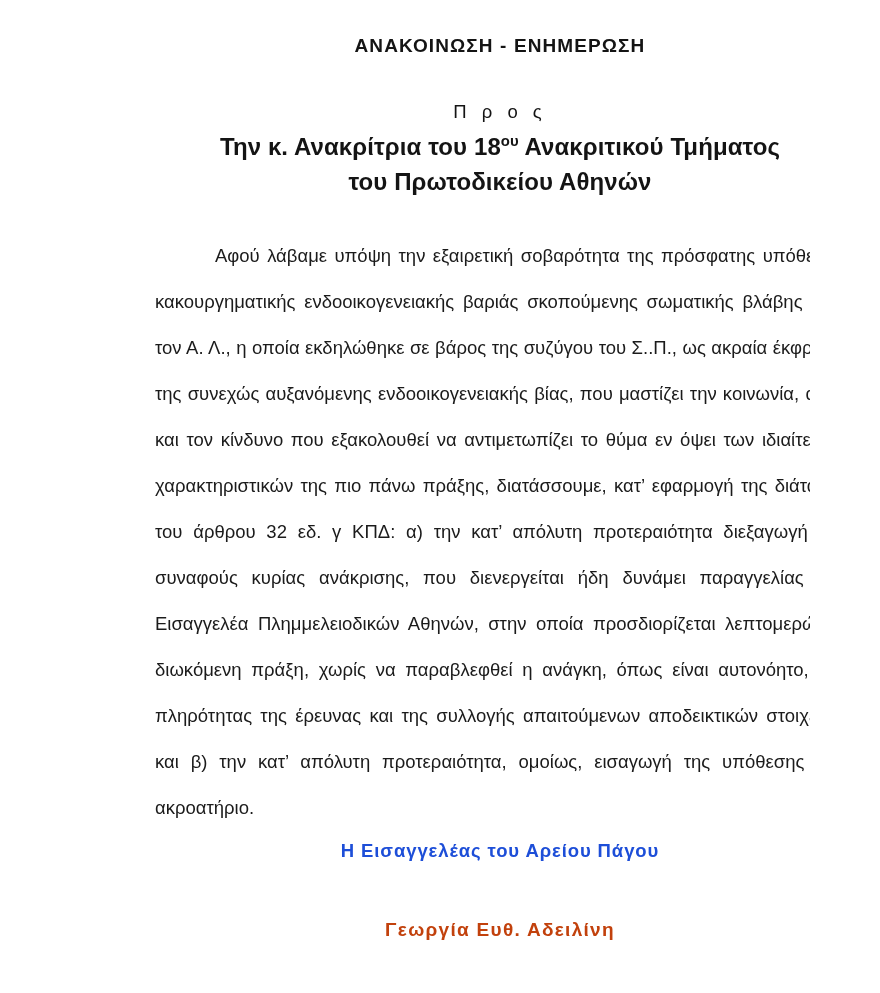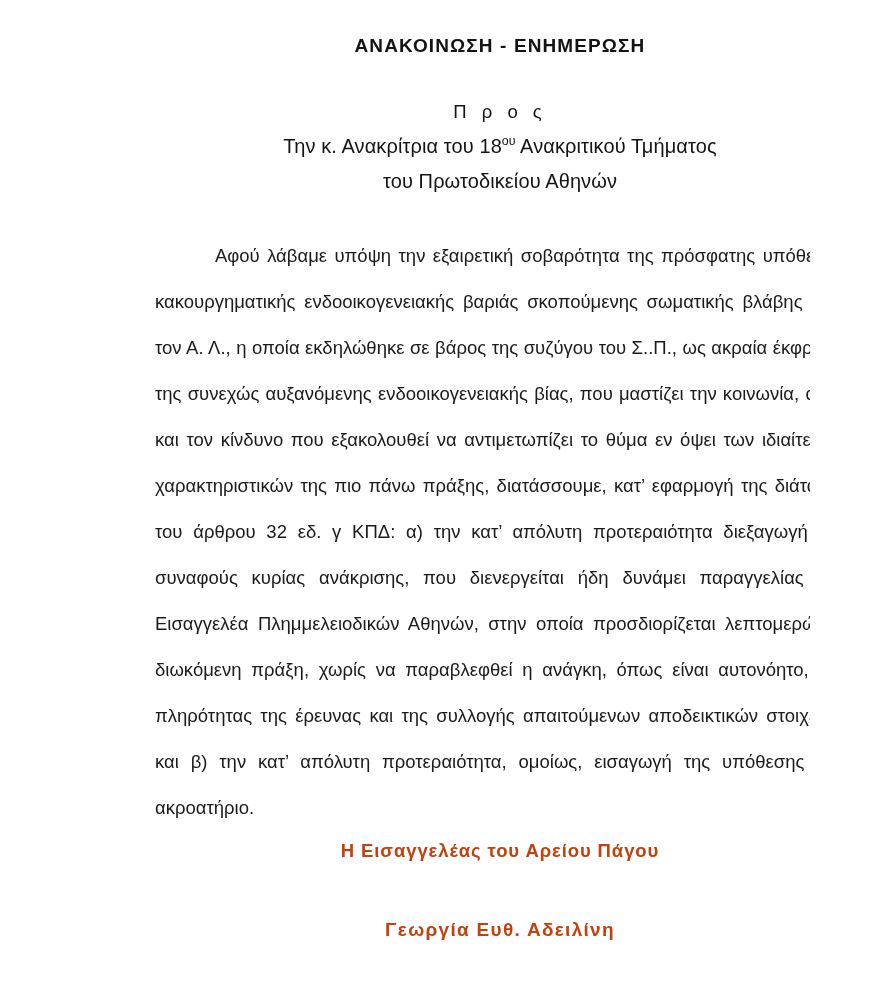--- a/index.html
+++ b/index.html
@@ -62,22 +62,22 @@
     margin: 0;
     font-size: 18.5px;
     font-weight: normal;
     letter-spacing: 5px;
     line-height: 35px;
     color: #141414;
   }
 
   .address-line {
     margin: 0;
-    font-size: 20px;
-    font-weight: normal;
+    font-size: 24px;
+    font-weight: bold;
     line-height: 35px;
     letter-spacing: 0.1px;
     color: #141414;
   }
 
   
   .main-paragraph {
     margin: 0;
     padding-top: 34px;
     font-size: 18.5px;
@@ -94,21 +94,21 @@
     padding-top: 2px;
     text-align: center;
   }
 
   .signature-title {
     margin: 0;
     font-size: 18.5px;
     font-weight: bold;
     letter-spacing: 0.9px;
     line-height: 35px;
-    color: #c2410c;
+    color: #1d4ed8;
   }
 
   .signature-name {
     margin: 0;
     padding-top: 44px;
     font-size: 19px;
     font-weight: bold;
     letter-spacing: 1.3px;
     line-height: 35px;
     color: #c2410c;

